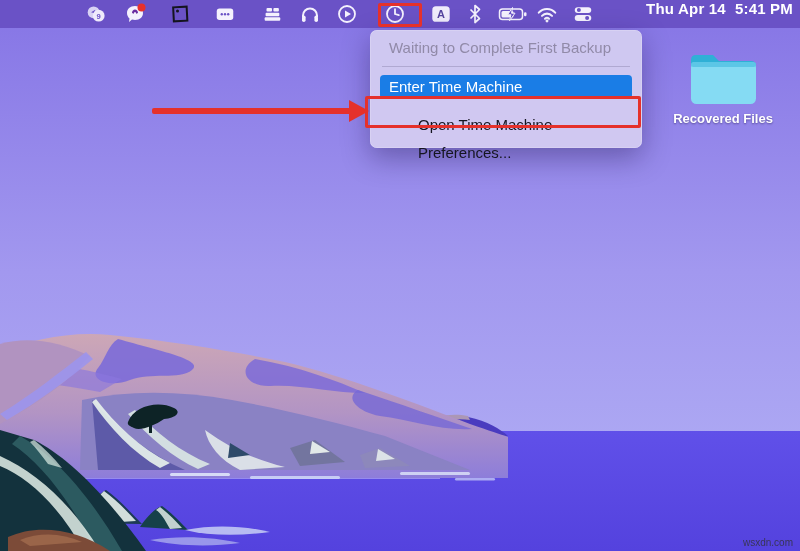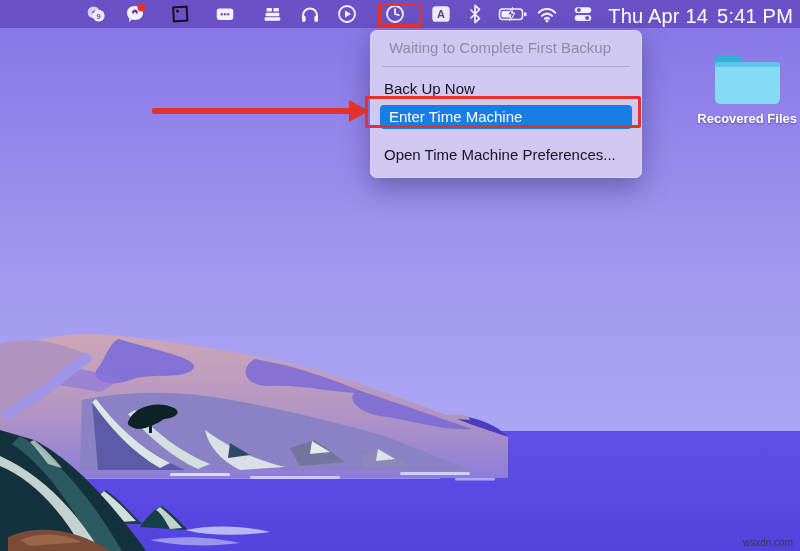--- a/index.html
+++ b/index.html
@@ -10,45 +10,45 @@
   }
   *{box-sizing:border-box;margin:0;padding:0;}
   body{font-family:"Liberation Sans",sans-serif;}
   .desktop{position:relative;width:800px;height:551px;overflow:hidden;background:#8b7cea;}
   .wallpaper{position:absolute;left:0;top:0;width:800px;height:551px;display:block;}
 
   
   .menubar{position:absolute;left:0;top:0;width:800px;height:28px;background:var(--menubar-purple);}
   .mb-icon{position:absolute;top:3px;width:22px;height:22px;display:flex;align-items:center;justify-content:center;}
   .mb-icon svg{display:block;}
-  .clock{position:absolute;top:0;right:7px;height:28px;display:flex;align-items:flex-end;gap:9px;
-         color:#fff;font-size:20px;font-weight:400;letter-spacing:.2px;}
+  .clock{position:absolute;top:0;right:7px;height:28px;display:flex;align-items:flex-start;gap:9px;
+         color:#fff;font-size:15px;font-weight:700;letter-spacing:.2px;}
 
   
   .tm-menu{position:absolute;left:370px;top:30px;width:272px;background:rgba(210,202,241,0.97);
            border-radius:7px;box-shadow:0 10px 28px rgba(20,10,60,.35),0 0 0 .5px rgba(255,255,255,.35) inset;
            padding:7px 0 9px;font-size:15px;color:#151520;}
   .tm-status{height:22px;line-height:22px;padding:0 19px;color:#918aa8;}
   .tm-sep{height:1px;background:rgba(40,30,70,.18);margin:7px 12px 8px;}
   .tm-item{height:28px;line-height:28px;padding:0 14px;}
   .tm-item.highlight{height:24px;line-height:24px;margin:2px 10px 0;padding:0 9px;
            background:var(--menu-highlight);color:#fff;border-radius:4px;}
-  .tm-item.last{margin-top:12px;}
+  .tm-item.last{margin-top:12px;margin-left:34px;}
 
   
   .anno{position:absolute;border:3px solid var(--annotation-red);background:transparent;pointer-events:none;}
   .anno-tm-icon{left:378px;top:3px;width:44px;height:24px;border-radius:2px;}
   .anno-menu-item{left:365px;top:96px;width:276px;height:32px;border-radius:2px;}
   .arrow-shaft{position:absolute;left:152px;top:108px;width:199px;height:6px;background:var(--annotation-red);border-radius:2px;}
   .arrow-head{position:absolute;left:349px;top:100px;width:0;height:0;
               border-top:11px solid transparent;border-bottom:11px solid transparent;
               border-left:20px solid var(--annotation-red);}
 
   
-  .folder{position:absolute;left:673px;top:44px;width:100px;text-align:right;cursor:default;margin-left:24px;}
+  .folder{position:absolute;left:673px;top:44px;width:100px;text-align:center;cursor:default;}
   .folder svg{display:block;margin:0 auto;}
   .folder-label{margin-top:3px;color:#fff;font-size:13px;font-weight:700;
                 text-shadow:0 1px 2px rgba(20,10,60,.45);}
 
   
   .watermark{position:absolute;right:7px;bottom:3px;font-size:10px;color:#33333f;opacity:.85;}
 </style>
 </head>
 <body>
 
@@ -232,21 +232,20 @@
 
     <div class="clock">
       <span>Thu Apr 14</span>
       <span>5:41 PM</span>
     </div>
   </div>
 
   <div class="tm-menu">
     <div class="tm-status">Waiting to Complete First Backup</div>
     <div class="tm-sep"></div>
-    <div class="tm-item">Back Up Now</div>
     <div class="tm-item highlight">Enter Time Machine</div>
     <div class="tm-item last">Open Time Machine Preferences...</div>
   </div>
 
   <div class="anno anno-tm-icon"></div>
   <div class="anno anno-menu-item"></div>
   <div class="arrow-shaft"></div>
   <div class="arrow-head"></div>
 
   <div class="folder">

